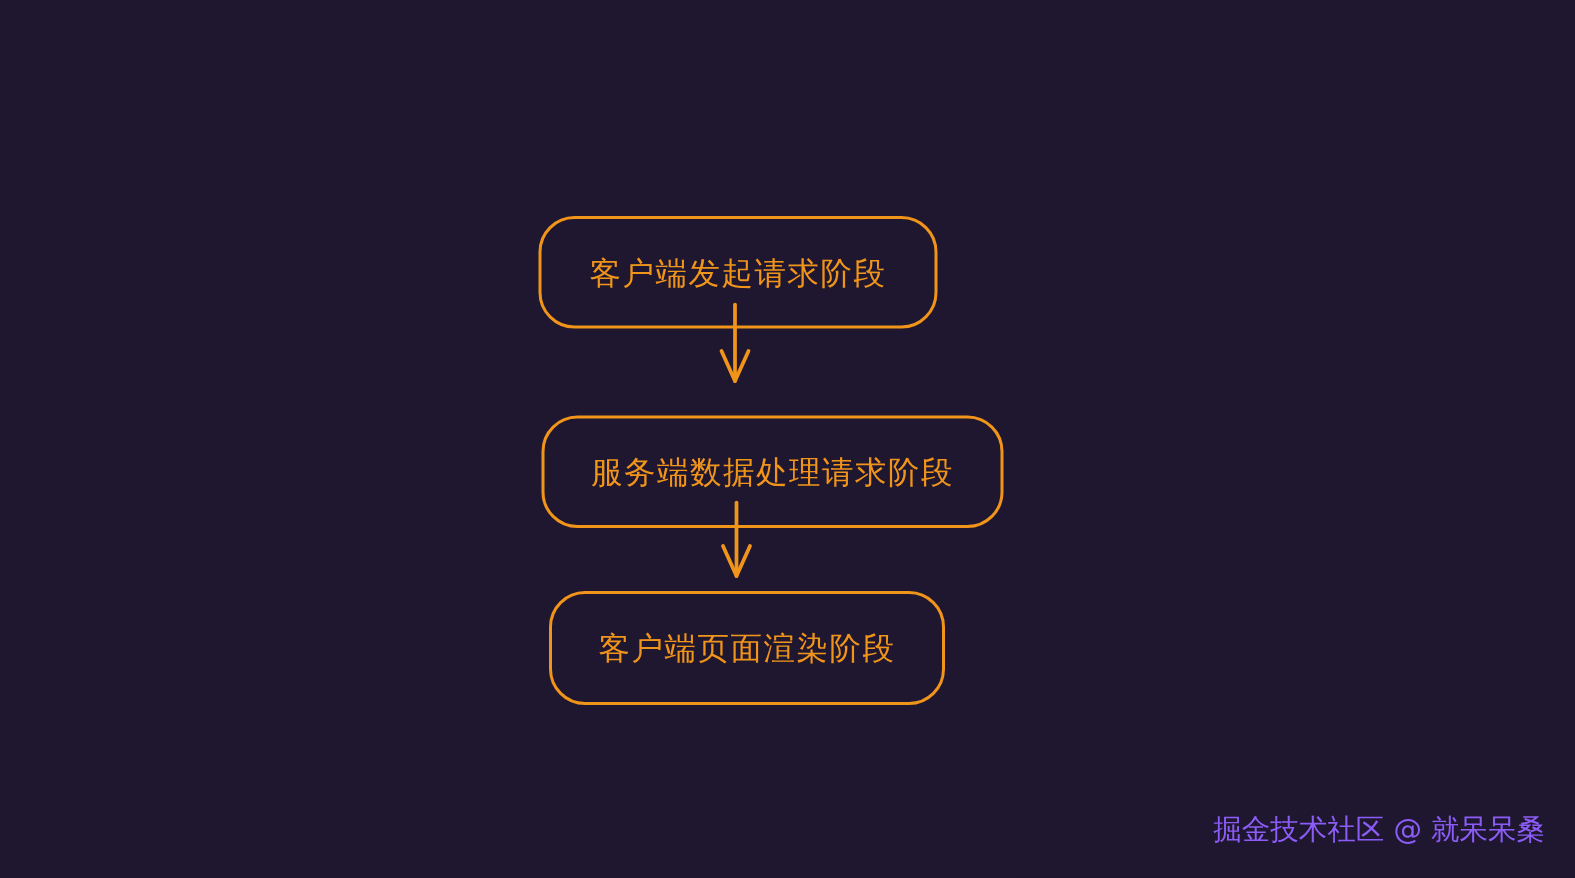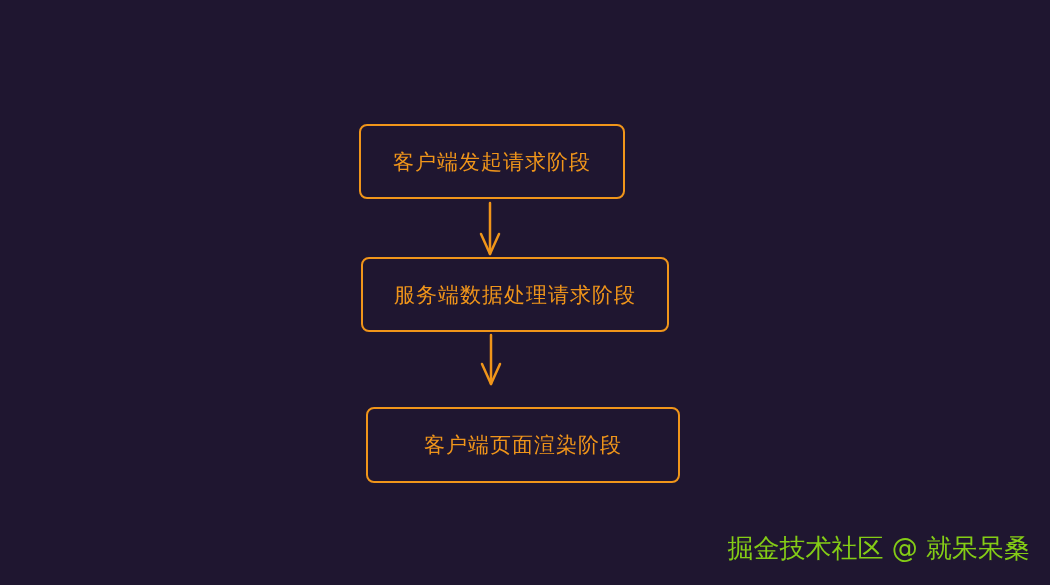--- a/index.html
+++ b/index.html
@@ -7,51 +7,52 @@
       width: 1050px; height: 585px;
       background: #1f1630;
       position: relative;
       overflow: hidden;
       font-family: "DejaVu Sans", sans-serif;
     }
     .box {
       position: absolute;
       box-sizing: border-box;
       border: 2.5px solid #f0951a;
-      border-radius: 8px;
+      border-radius: 24px;
       display: flex;
       align-items: center;
       justify-content: center;
       text-align: center;
       color: #f0951a;
       font-size: 21px;
       letter-spacing: 1px;
       line-height: 30px;
+      margin-top: 20px;
     }
     .watermark {
       position: absolute;
       right: 20px; bottom: 19px;
-      color: #84cc16;
-      font-size: 26px;
+      color: #8b5cf6;
+      font-size: 19px;
       font-family: "DejaVu Sans", sans-serif;
     }
     svg.arrows { position: absolute; left: 0; top: 0; }
   </style>
 </head>
 <body>
 
 <div class="box" style="left:359px; top:124px; width:266px; height:75px;">
   <span>客户端发起请求阶段</span>
 </div>
 
 <div class="box" style="left:361px; top:257px; width:308px; height:75px; padding:0 6px;">
   <span style="display:block; width:250px;">服务端数据处理请求阶段</span>
 </div>
 
-<div class="box" style="left:366px; top:407px; width:314px; height:76px;">
+<div class="box" style="left:366px; top:374px; width:264px; height:76px;">
   <span>客户端页面渲染阶段</span>
 </div>
 
 <svg class="arrows" width="1050" height="585">
   <g stroke="#f0951a" stroke-width="2.5" fill="none" stroke-linecap="round" stroke-linejoin="round">
     <line x1="490" y1="203" x2="490" y2="254"></line>
     <polyline points="481,234 490,254 499,234"></polyline>
   </g>
   <g stroke="#f0951a" stroke-width="2.5" fill="none" stroke-linecap="round" stroke-linejoin="round">
     <line x1="491" y1="335" x2="491" y2="384"></line>

